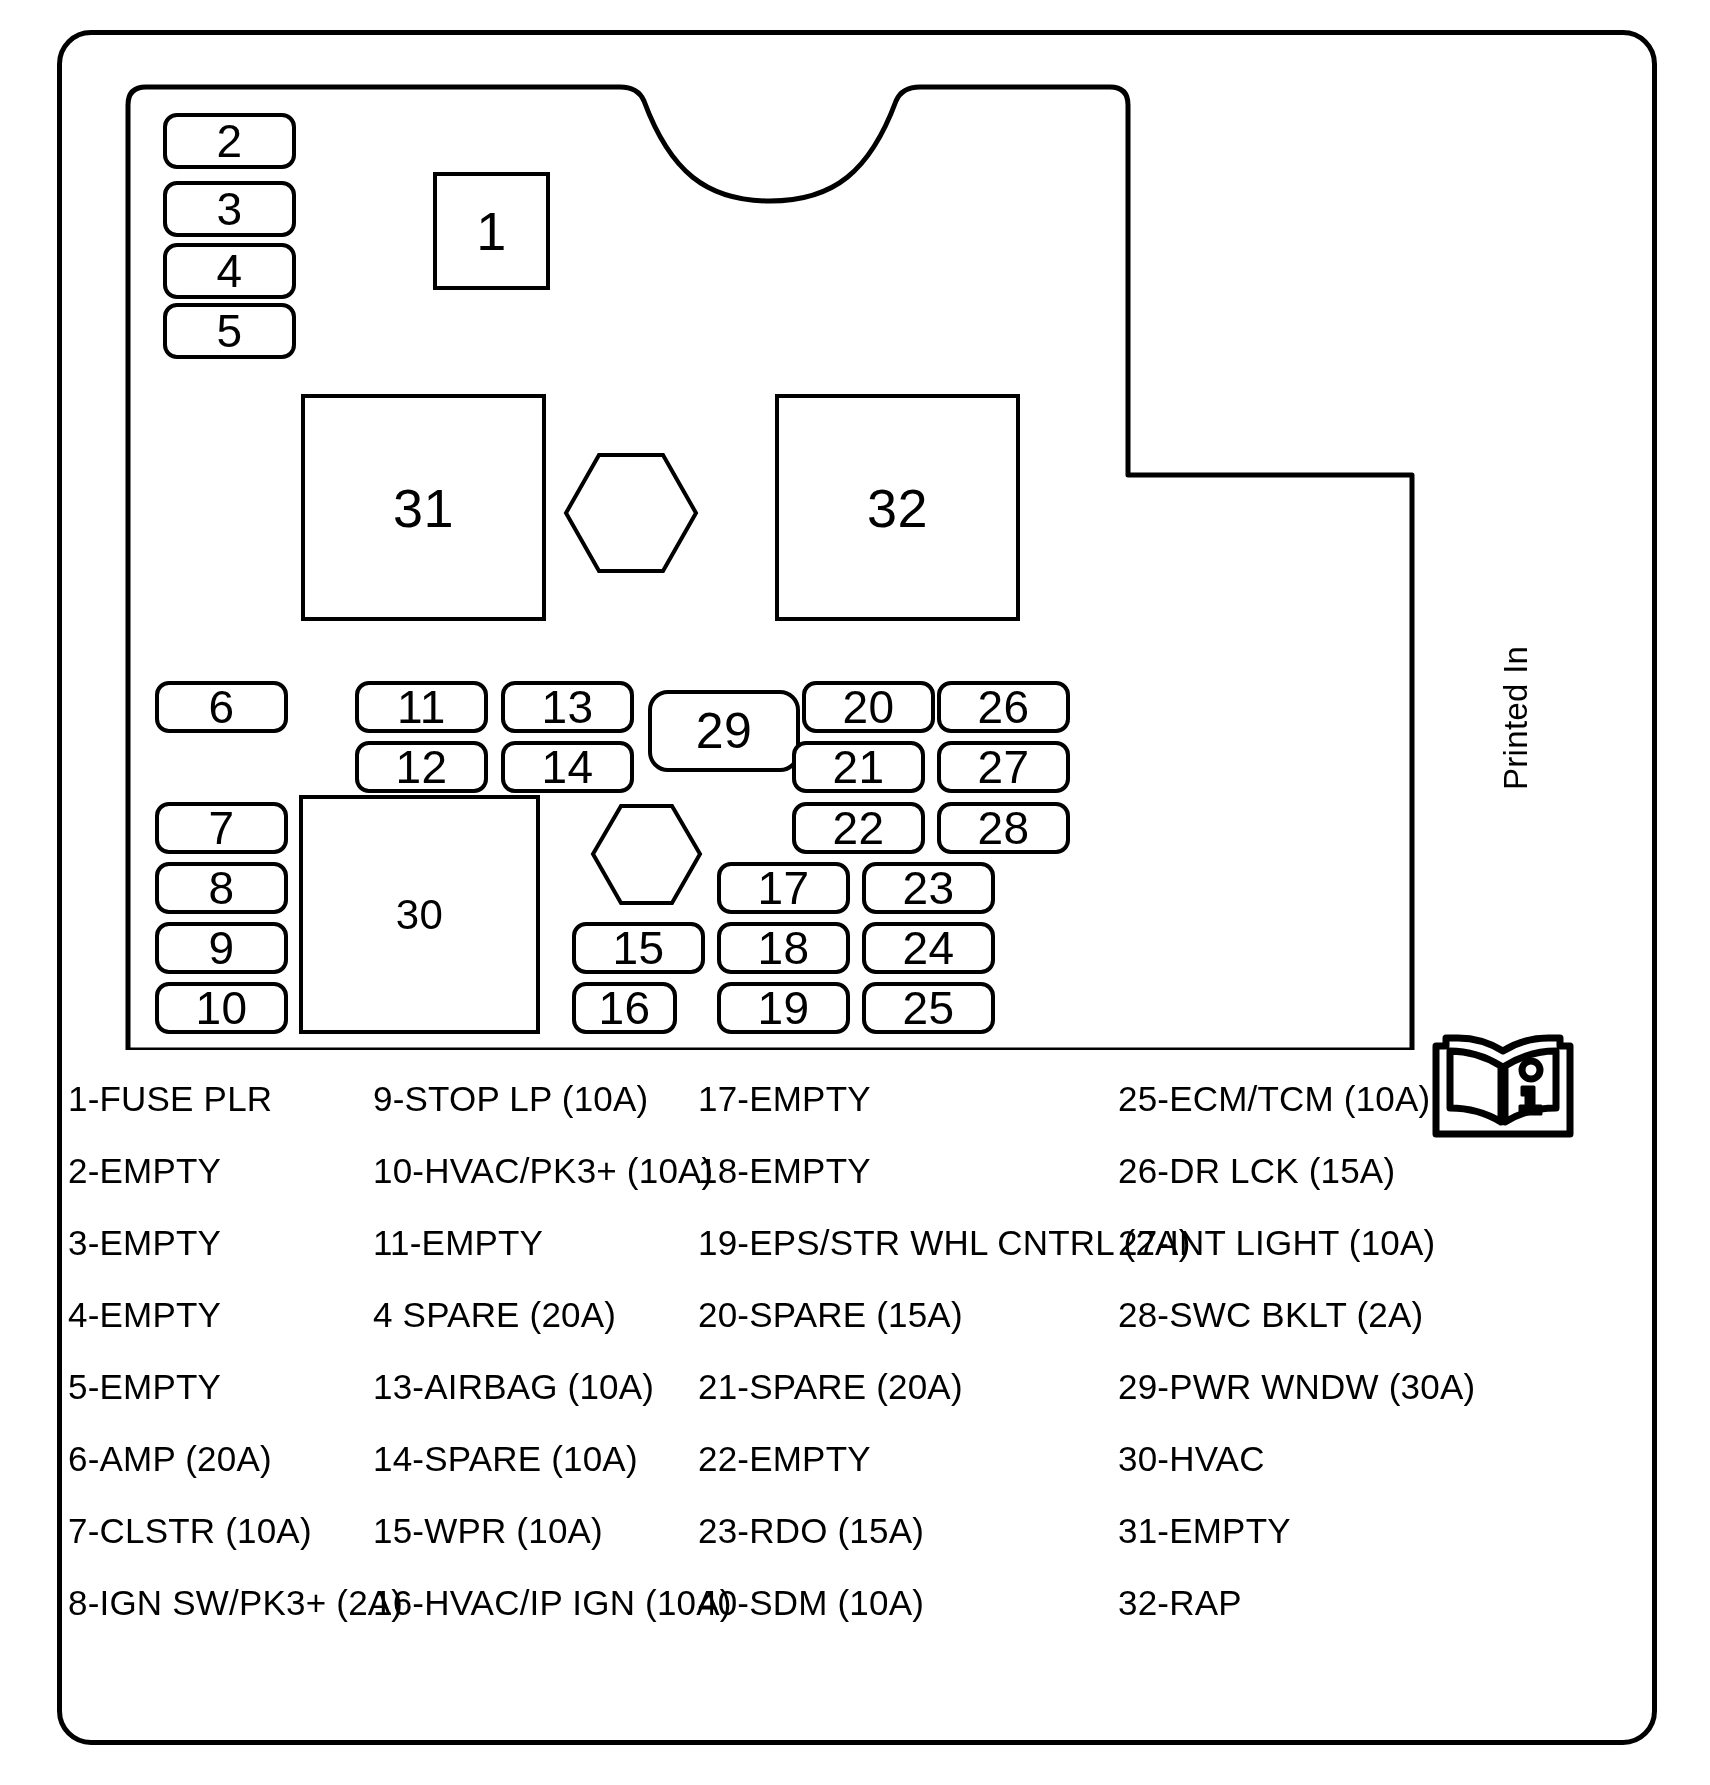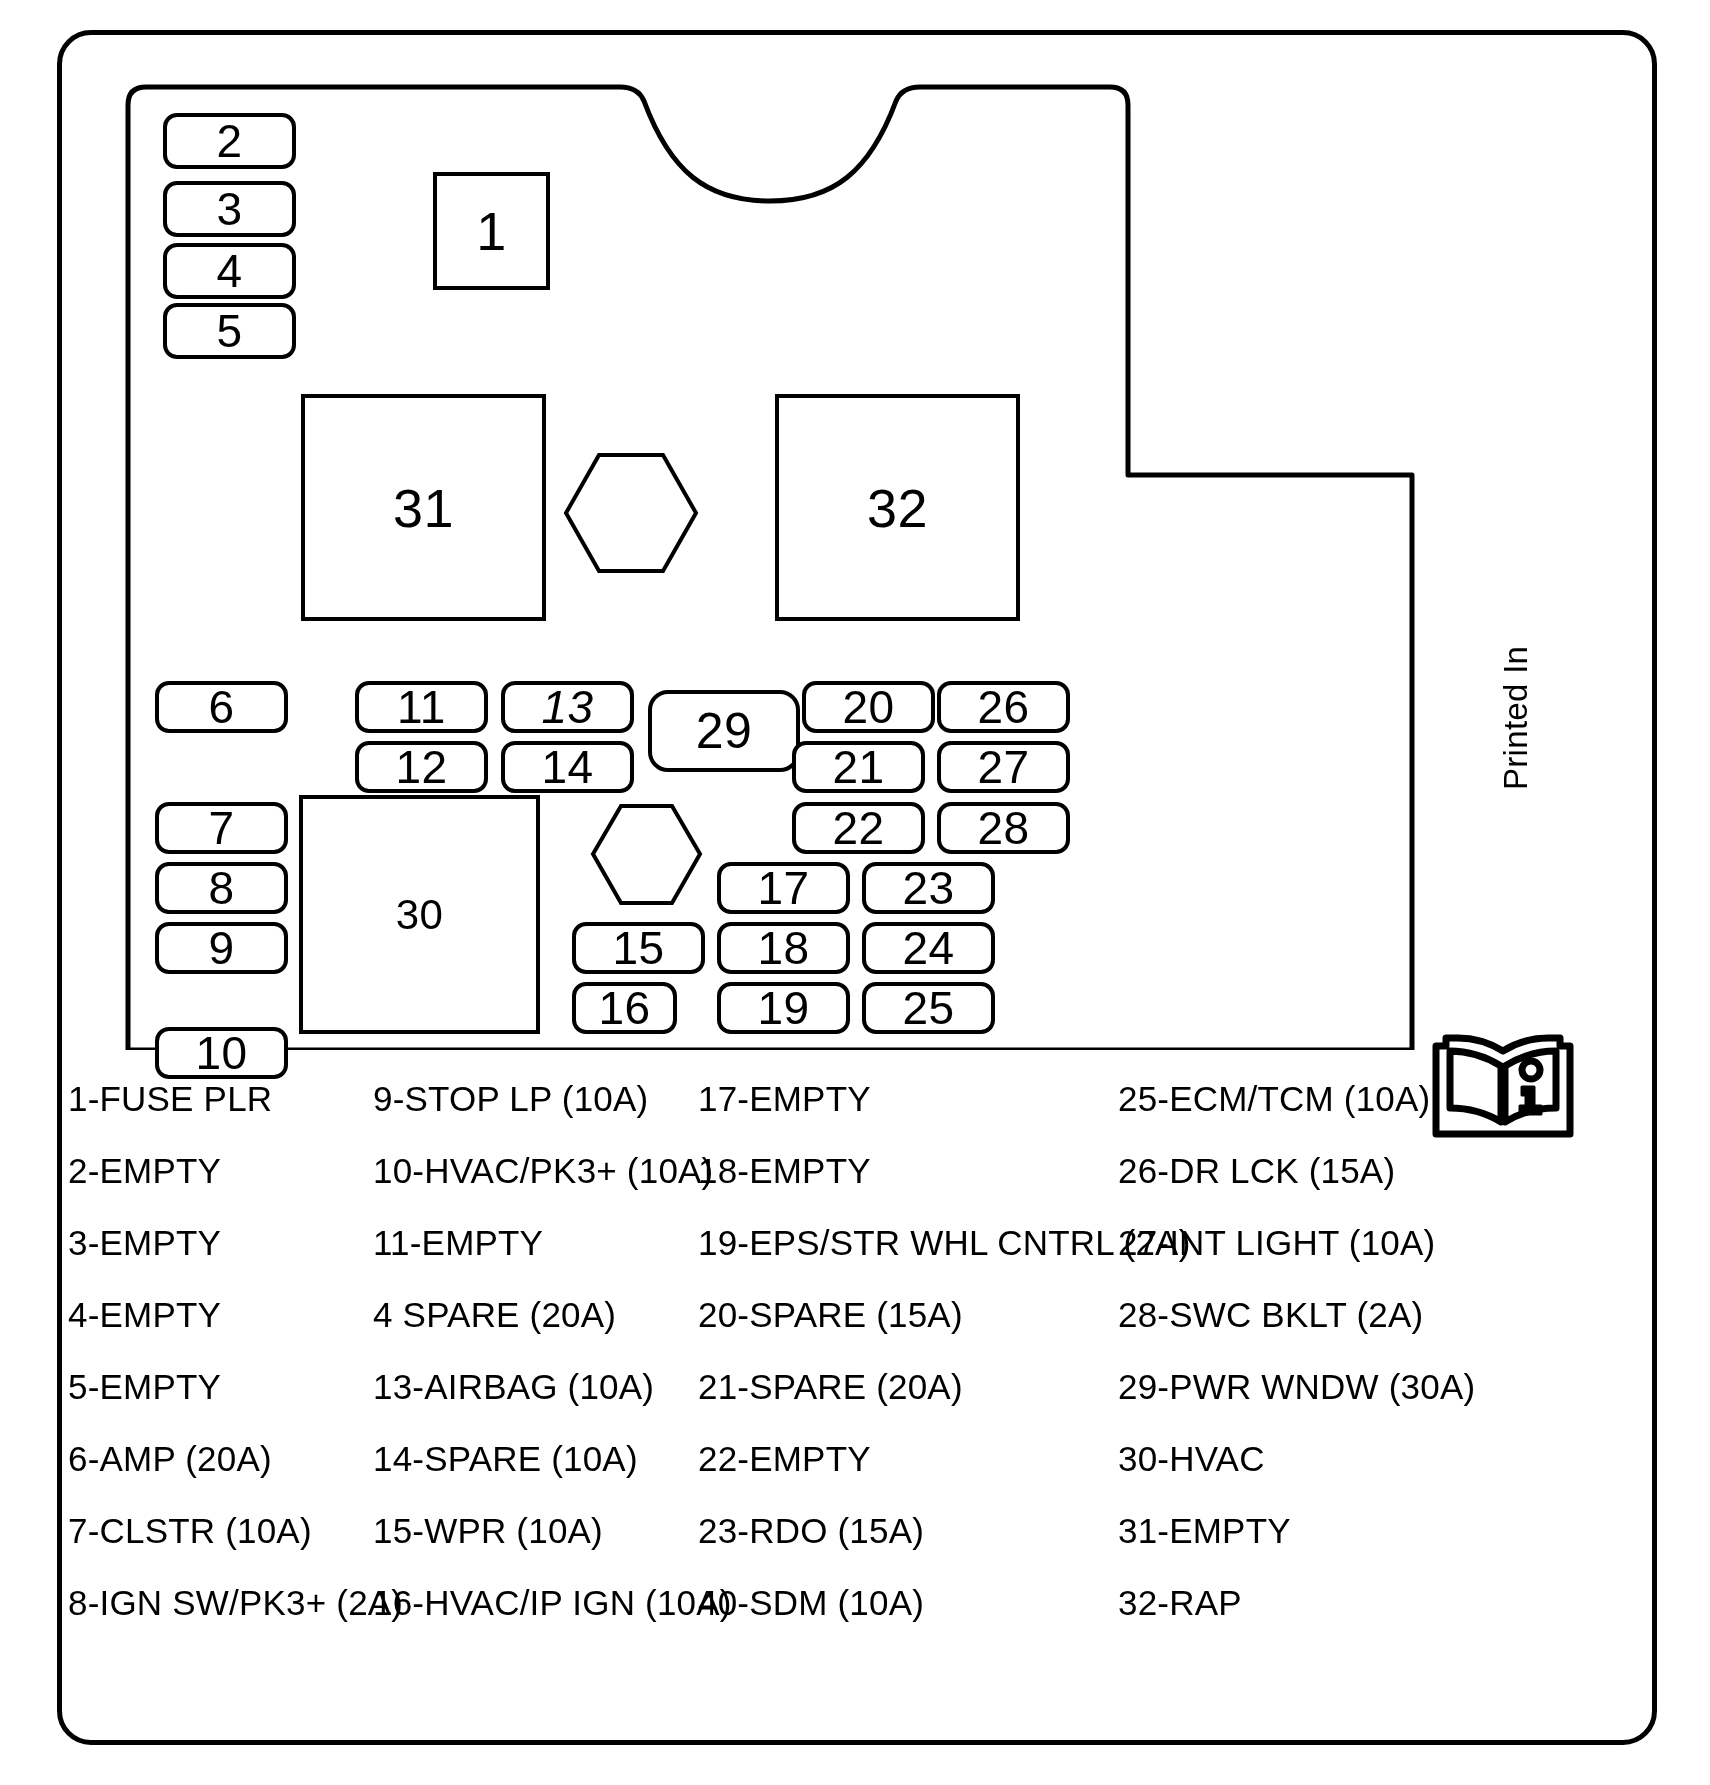--- a/index.html
+++ b/index.html
@@ -155,27 +155,27 @@
 
   <svg class="hexagon" style="left:590px; top:803px; width:113px; height:103px;" viewBox="0 0 113 103">
     <polygon points="31,3 82,3 110,51 82,100 31,100 3,51" fill="none" stroke="#000" stroke-width="4"></polygon>
   </svg>
 
   <div class="slot" style="left:155px; top:681px; width:133px; height:52px;">6</div>
 
   <div class="slot" style="left:155px; top:802px; width:133px; height:52px;">7</div>
   <div class="slot" style="left:155px; top:862px; width:133px; height:52px;">8</div>
   <div class="slot" style="left:155px; top:922px; width:133px; height:52px;">9</div>
-  <div class="slot" style="left:155px; top:982px; width:133px; height:52px;margin-top:45px;">10</div>
+  <div class="slot" style="left:155px; top:982px; width:133px; height:52px;">10</div>
 
   <div class="slot square" style="left:299px; top:795px; width:241px; height:239px; font-size:42px;">30</div>
 
   <div class="slot" style="left:355px; top:681px; width:133px; height:52px;">11</div>
   <div class="slot" style="left:355px; top:741px; width:133px; height:52px;">12</div>
-  <div class="slot" style="left:501px; top:681px; width:133px; height:52px;font-style:italic;">13</div>
+  <div class="slot" style="left:501px; top:681px; width:133px; height:52px;">13</div>
   <div class="slot" style="left:501px; top:741px; width:133px; height:52px;text-align:right;">14</div>
 
   <div class="slot soft" style="left:648px; top:690px; width:152px; height:82px; font-size:50px;">29</div>
 
   <div class="slot" style="left:792px; top:681px; width:133px; height:52px;margin-left:10px;">20</div>
   <div class="slot" style="left:792px; top:741px; width:133px; height:52px;">21</div>
   <div class="slot" style="left:792px; top:802px; width:133px; height:52px;">22</div>
 
   <div class="slot" style="left:937px; top:681px; width:133px; height:52px;">26</div>
   <div class="slot" style="left:937px; top:741px; width:133px; height:52px;">27</div>

